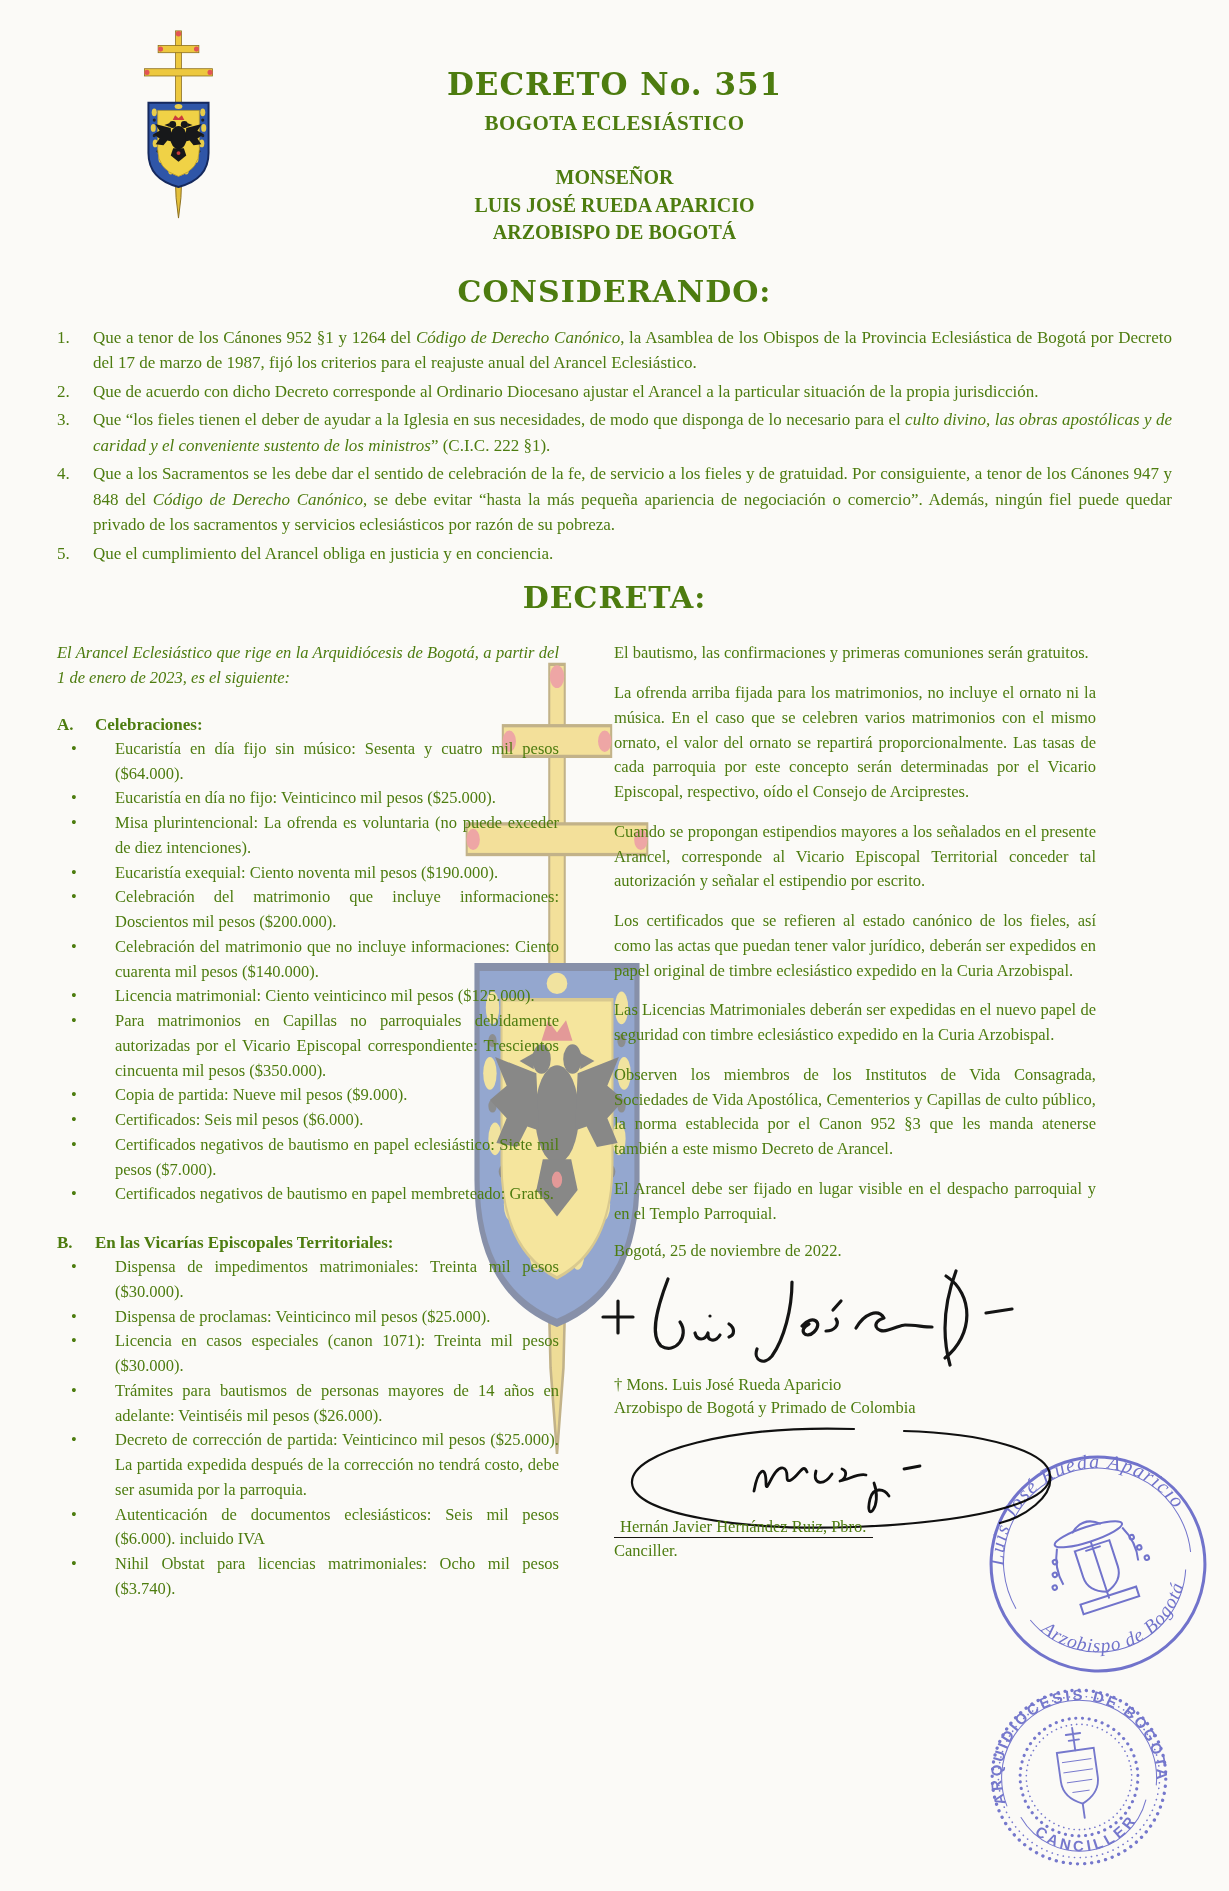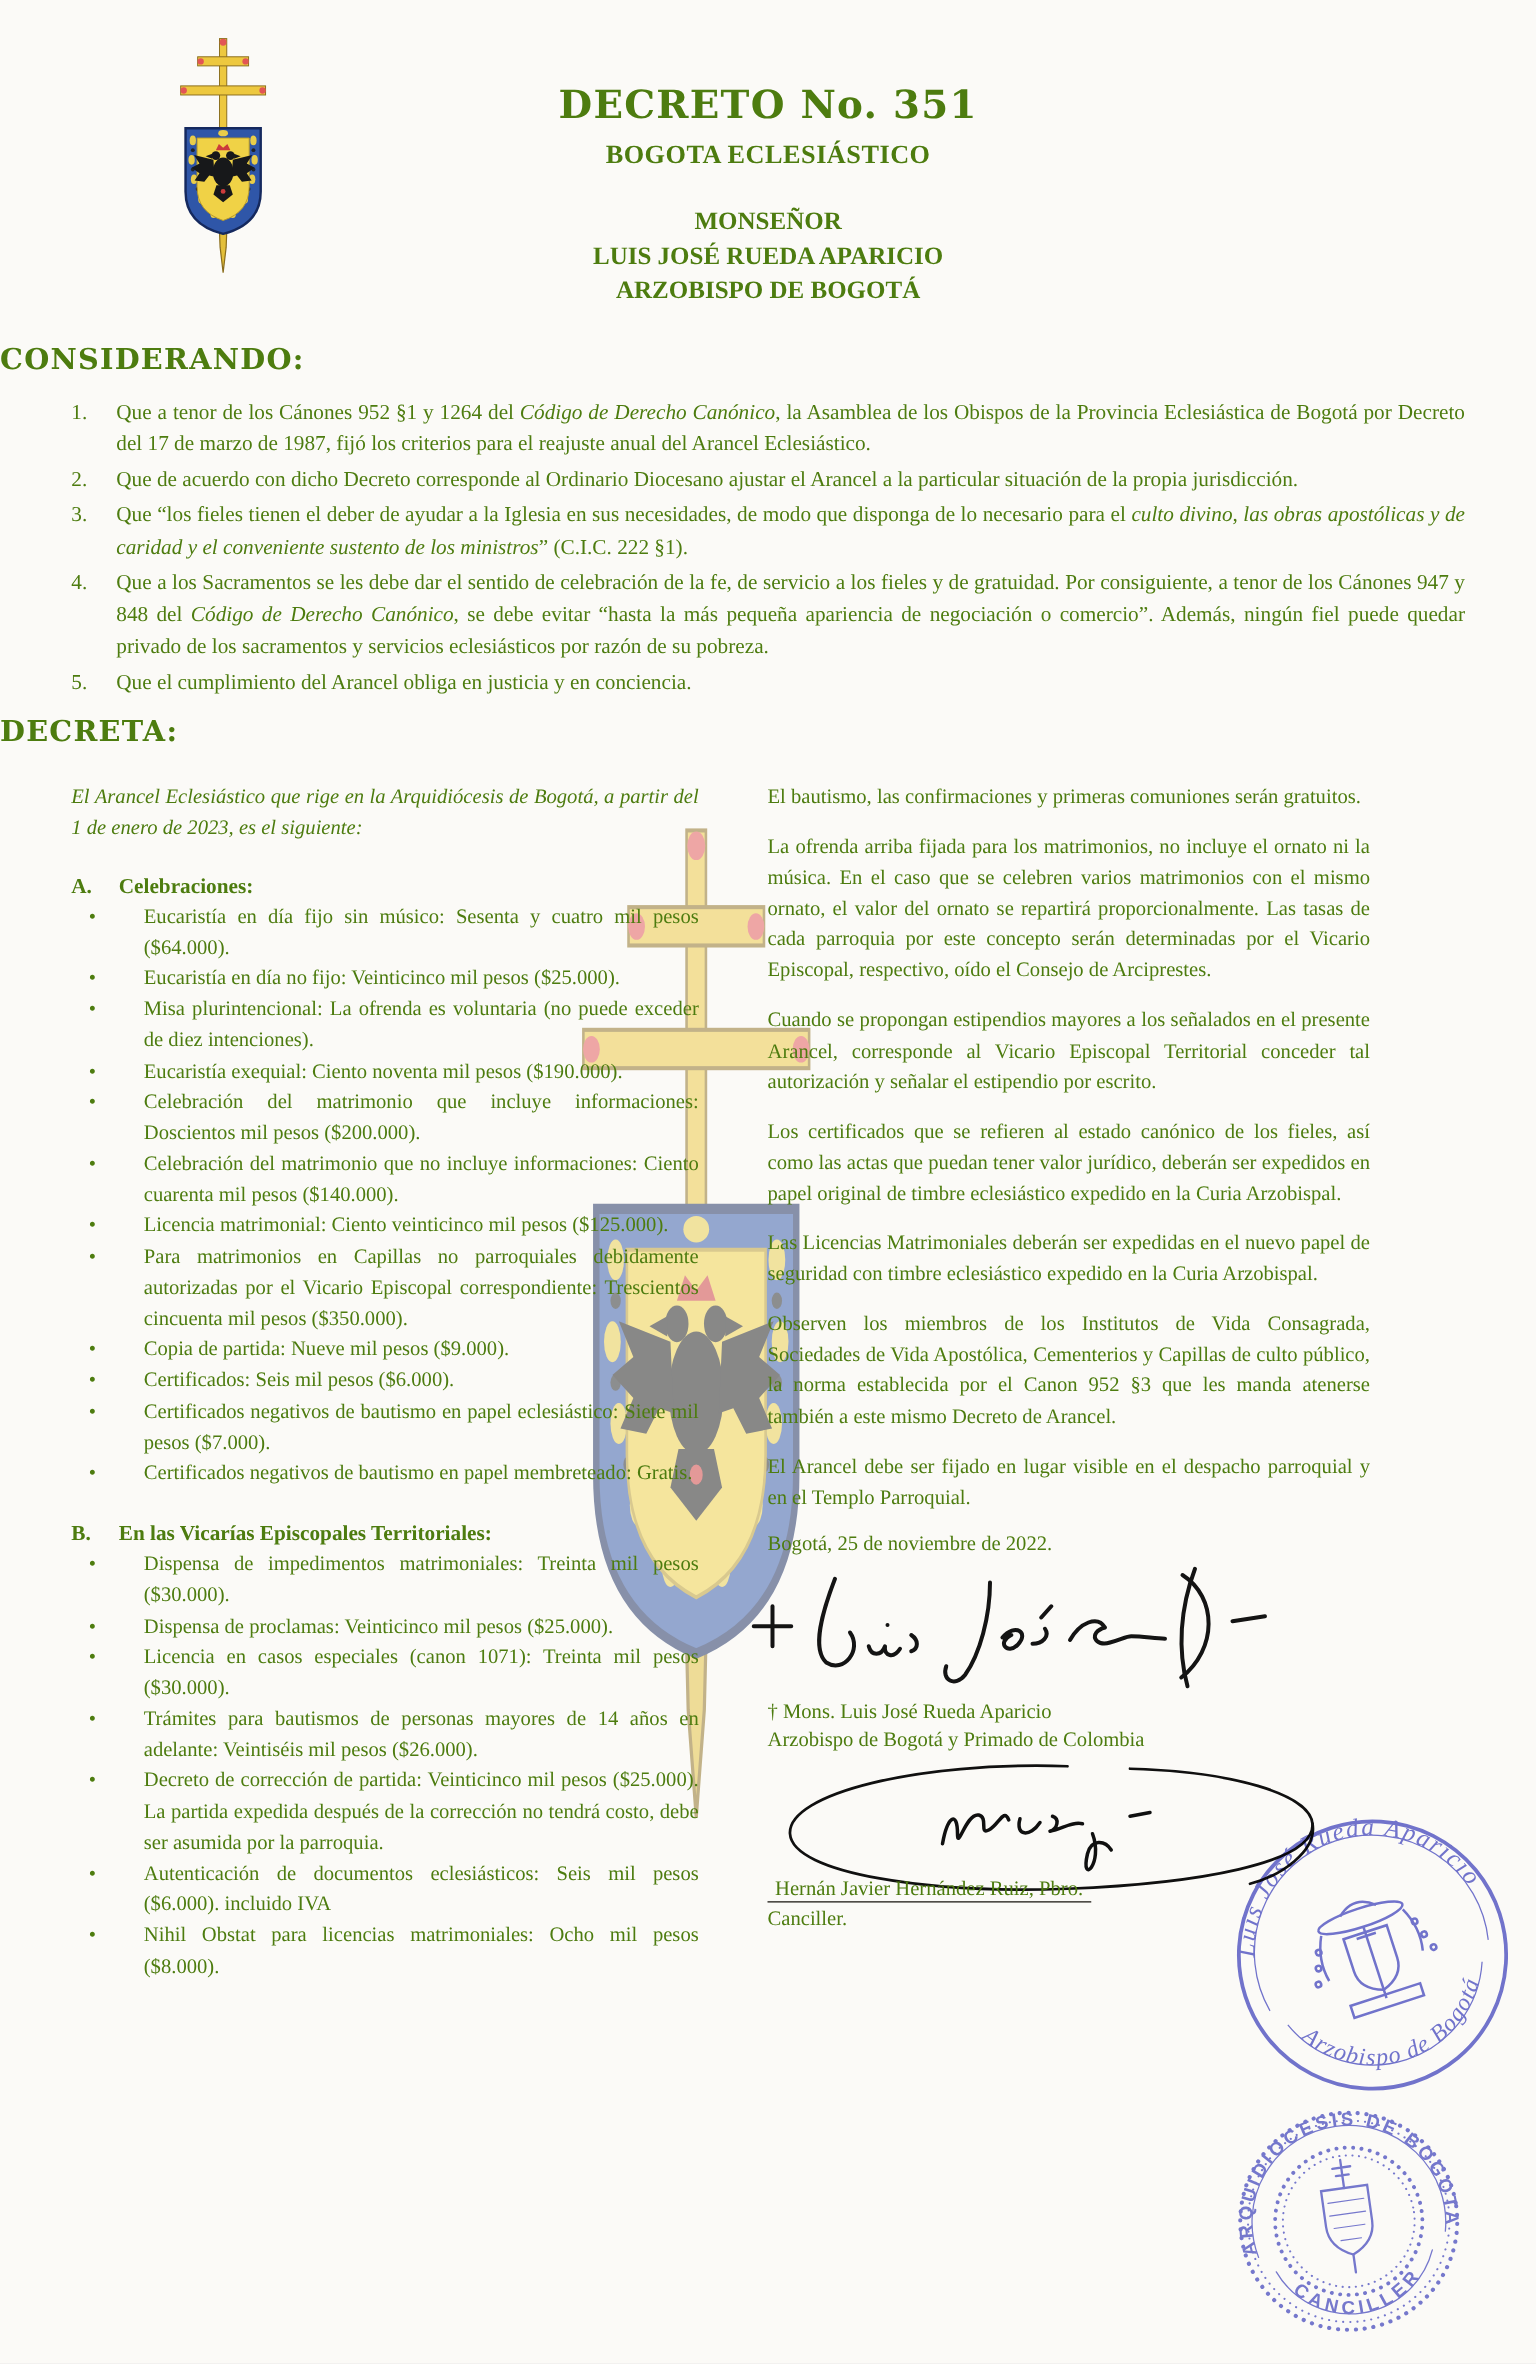--- a/index.html
+++ b/index.html
@@ -15,22 +15,22 @@
   
   .logo{position:absolute;left:130px;top:26px;width:97px;height:196px;z-index:2;}
   .title-block{padding-top:66px;text-align:center;position:relative;z-index:2;}
   .doc-title{
     font-family:"DejaVu Serif", serif;
     font-size:31px;font-weight:800;letter-spacing:1px;
   }
   .doc-subtitle{font-size:21px;font-weight:bold;margin-top:9px;letter-spacing:.4px;}
   .prelate{margin-top:28px;font-size:20px;font-weight:bold;line-height:1.38;}
   .sec-heading{
-    font-family:"DejaVu Serif", serif;
-    font-size:23px;font-weight:800;letter-spacing:1px;position:relative;z-index:2;
+    text-align:center;font-family:"DejaVu Serif", serif;
+    font-size:30px;font-weight:800;letter-spacing:1px;position:relative;z-index:2;
   }
   .h-considerando{margin-top:27px;}
   .h-decreta{margin-top:14px;margin-bottom:26px;}
   
   .cons-list{margin:16px 57px 0 57px;position:relative;z-index:2;}
   .cons-item{display:flex;font-size:17px;line-height:1.5;margin-bottom:3px;}
   .cons-item .num{flex:0 0 36px;}
   .cons-item .body{flex:1;text-align:justify;}
   .it{font-style:italic;}
   
@@ -284,21 +284,21 @@
             <span class="btext">Decreto de corrección de partida: Veinticinco mil pesos ($25.000). La partida expedida después de la corrección no tendrá costo, debe ser asumida por la parroquia.</span>
           </div>
 
           <div class="bullet-item">
             <span class="dot">•</span>
             <span class="btext">Autenticación de documentos eclesiásticos: Seis mil pesos ($6.000). incluido IVA</span>
           </div>
 
           <div class="bullet-item">
             <span class="dot">•</span>
-            <span class="btext">Nihil Obstat para licencias matrimoniales: Ocho mil pesos ($8.000).</span>
+            <span class="btext">Nihil Obstat para licencias matrimoniales: Ocho mil pesos ($3.740).</span>
           </div>
         </div>
     </div>
 
     <div class="col-right">
       <div>
 
       <p class="par">El bautismo, las confirmaciones y primeras comuniones serán gratuitos.</p>
           <p class="par">La ofrenda arriba fijada para los matrimonios, no incluye el ornato ni la música. En el caso que se celebren varios matrimonios con el mismo ornato, el valor del ornato se repartirá proporcionalmente. Las tasas de cada parroquia por este concepto serán determinadas por el Vicario Episcopal, respectivo, oído el Consejo de Arciprestes.</p>
           <p class="par">Cuando se propongan estipendios mayores a los señalados en el presente Arancel, corresponde al Vicario Episcopal Territorial conceder tal autorización y señalar el estipendio por escrito.</p>

